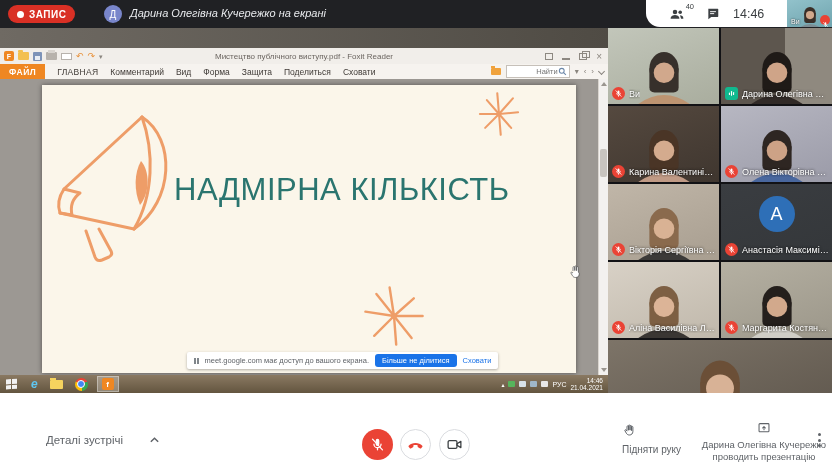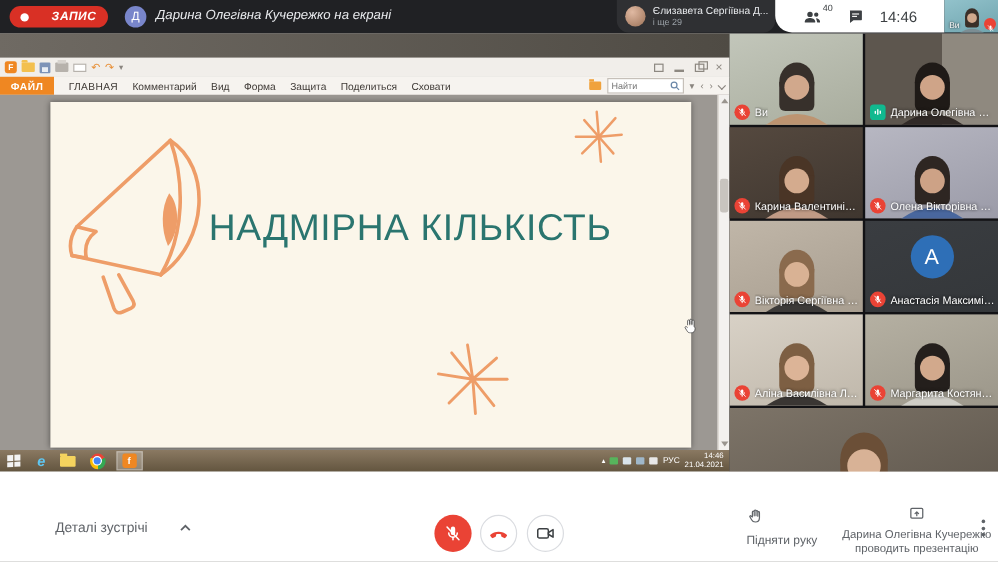--- a/index.html
+++ b/index.html
@@ -3,21 +3,21 @@
 <meta charset="utf-8">
 <style>
   html,body{margin:0;padding:0;background:#dadada;}
   #app{position:relative;width:832px;height:468px;overflow:hidden;background:#fff;
        font-family:"Liberation Sans",sans-serif; -webkit-font-smoothing:antialiased;}
   .abs{position:absolute;}
 
   
   .top-bar{left:0;top:0;width:832px;height:28px;background:#202124;}
   .rec-badge{left:8px;top:5px;height:18px;border-radius:10px;background:#d93025;
-             display:flex;align-items:center;gap:19px;padding:0 9px;font-style:italic;}
+             display:flex;align-items:center;gap:5px;padding:0 9px;}
   .rec-dot{width:7px;height:7px;border-radius:50%;background:#fff;}
   .rec-label{color:#fff;font-size:10px;font-weight:bold;letter-spacing:.5px;}
   .p-avatar{left:104px;top:5px;width:18px;height:18px;border-radius:50%;background:#7986cb;
             color:#fff;font-size:10px;display:flex;align-items:center;justify-content:center;}
   .p-banner{left:130px;top:7px;color:#e8eaed;font-size:11px;white-space:nowrap;font-style:italic;}
   .pp-pill{left:514px;top:0;width:132px;height:27px;background:#2f3033;border-radius:0 0 10px 10px;
            display:flex;align-items:center;gap:6px;padding-left:7px;box-sizing:border-box;}
   .pp-ava{width:17px;height:17px;border-radius:50%;background:radial-gradient(circle at 35% 30%,#e0b9a2,#9c7257);flex:0 0 auto;}
   .pp-name{color:#e8eaed;font-size:8.5px;line-height:10px;white-space:nowrap;}
   .pp-more{color:#9aa0a6;font-size:7.5px;line-height:9px;}
@@ -62,21 +62,21 @@
            display:flex;align-items:center;font-size:8.5px;color:#3f3a36;}
   .m-file{background:#ef8722;color:#fff;font-weight:bold;height:15px;display:flex;align-items:center;
           padding:0 9px;letter-spacing:.5px;}
   .m-item{margin-left:12px;white-space:nowrap;}
   .m-item.caps{letter-spacing:.3px;}
   .menu-right{margin-left:auto;display:flex;align-items:center;gap:5px;padding-right:4px;}
   .i-folder-sm{width:10px;height:7px;background:#f0a23c;border-radius:1px;position:relative;}
   .i-folder-sm:before{content:"";position:absolute;left:0;top:-2px;width:4px;height:2px;background:#f0a23c;}
   .search-box{width:62px;height:11px;background:#fff;border:1px solid #c6c0b9;display:flex;align-items:center;}
   .search-box input{border:0;outline:0;width:48px;font-size:7.5px;padding:0 0 0 3px;color:#555;
-                    font-family:"Liberation Sans",sans-serif;background:transparent;}
+                    font-family:"Liberation Sans",sans-serif;background:transparent;text-align:right;}
   .micro{color:#8a857f;font-size:8px;line-height:8px;}
   .chev{width:4px;height:4px;border-right:1.2px solid #8a857f;border-bottom:1.2px solid #8a857f;transform:rotate(45deg);}
 
   .fx-body{left:0;top:51px;width:608px;height:296px;background:#9c9893;overflow:hidden;}
   .page{position:absolute;left:42px;top:6px;width:534px;height:288px;background:#fbf6ea;
         box-shadow:0 0 5px rgba(0,0,0,.45);overflow:hidden;}
   .headline{position:absolute;left:132px;top:88px;color:#2a756f;font-size:31px;line-height:34px;
             letter-spacing:.5px;white-space:nowrap;}
   .notif{position:absolute;left:145px;top:267px;height:17px;background:#fff;border-radius:2px;
          box-shadow:0 1px 3px rgba(0,0,0,.3);display:inline-flex;align-items:center;gap:6px;padding:0 7px;}
@@ -156,27 +156,20 @@
 <div id="app">
 
   <div class="abs top-bar"></div>
   <div class="abs rec-badge">
     <span class="rec-dot"></span>
     <span class="rec-label">ЗАПИС</span>
   </div>
   <div class="abs p-avatar">Д</div>
   <div class="abs p-banner">Дарина Олегівна Кучережко на екрані</div>
 
-  <div class="abs pp-pill">
-    <span class="pp-ava"></span>
-    <span>
-      <div class="pp-name">Єлизавета Сергіївна Д...</div>
-      <div class="pp-more">і ще 29</div>
-    </span>
-  </div>
 
   <div class="abs status-pill">
     <span style="display:flex;align-items:flex-start;">
       <svg width="16" height="16" viewBox="0 0 24 24" fill="#3c4043">
           <circle cx="9" cy="9" r="3.4"></circle>
           <path d="M2.5 18c0-3 4-4.4 6.5-4.4s6.5 1.4 6.5 4.4v1h-13z"></path>
           <circle cx="16.8" cy="9.3" r="2.7"></circle>
           <path d="M16.5 13.8c2.4.3 5 1.4 5 4.2v1h-3.4z"></path>
         </svg>
       <span class="sup40">40</span>
@@ -216,20 +209,21 @@
       <div class="qat">
         <span class="i-app">F</span>
         <span class="i-folder"></span>
         <span class="i-save"></span>
         <span class="i-print"></span>
         <span class="i-mail"></span>
         <span class="i-arrow">↶</span>
         <span class="i-arrow">↷</span>
         <span class="i-drop">▾</span>
       </div>
+      <div class="fx-title-text">Мистецтво публічного виступу.pdf - Foxit Reader</div>
       <div class="win-controls">
         <span class="wc wc-full"></span>
         <span class="wc wc-min"></span>
         <span class="wc wc-rest"></span>
         <span class="wc wc-close">×</span>
       </div>
     </div>
 
     <div class="abs fx-menu">
       <span class="m-file">ФАЙЛ</span>
@@ -294,20 +288,29 @@
               <path d="M30 30 L56 30"></path>
             <path d="M30 30 L46 50"></path>
               <path d="M30 30 L32 56"></path>
               <path d="M30 30 L12 48"></path>
             <path d="M30 30 L4 26"></path>
               <path d="M30 30 L14 10"></path>
           </g>
             <circle cx="30" cy="30" r="2.6" fill="#ee9d68"></circle>
         </svg>
 
+        <div class="notif">
+          <span class="pause-ic">
+              <i></i>
+              <i></i>
+            </span>
+          <span class="notif-msg">meet.google.com має доступ до вашого екрана.</span>
+          <span class="notif-btn">Більше не ділитися</span>
+          <span class="notif-hide">Сховати</span>
+        </div>
       </div>
 
       <svg class="hand-cursor" width="11" height="13" viewBox="0 0 11 13">
         <path d="M3 6V2.5a.9.9 0 0 1 1.8 0V6m0-1V1.9a.9.9 0 0 1 1.8 0V6m0-.8V2.6a.9.9 0 0 1 1.8 0V7c0 .8.9.5.9 1.6 0 2.4-1.3 3.9-3.6 3.9-1.8 0-2.7-.8-3.4-2.1L1 8.2c-.4-.7.5-1.4 1.1-.9l.9.8" fill="#fff" stroke="#4a4a4a" stroke-width=".7"></path>
       </svg>
 
       <div class="vscroll">
         <span class="vs-up"></span>
         <span class="vs-thumb"></span>
         <span class="vs-dn"></span>

